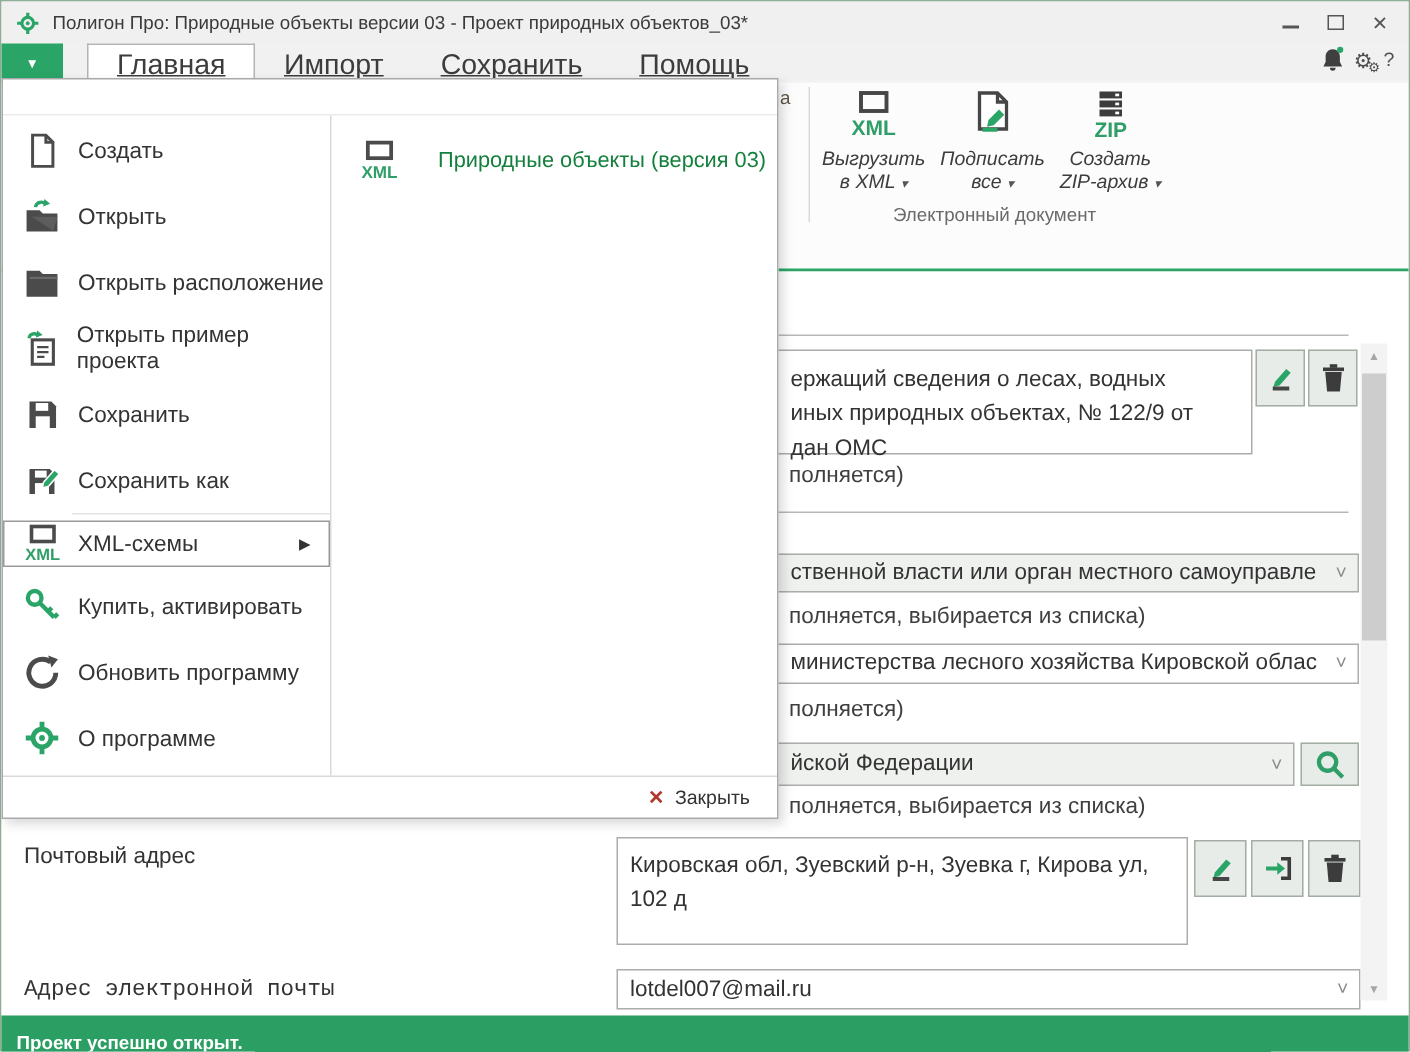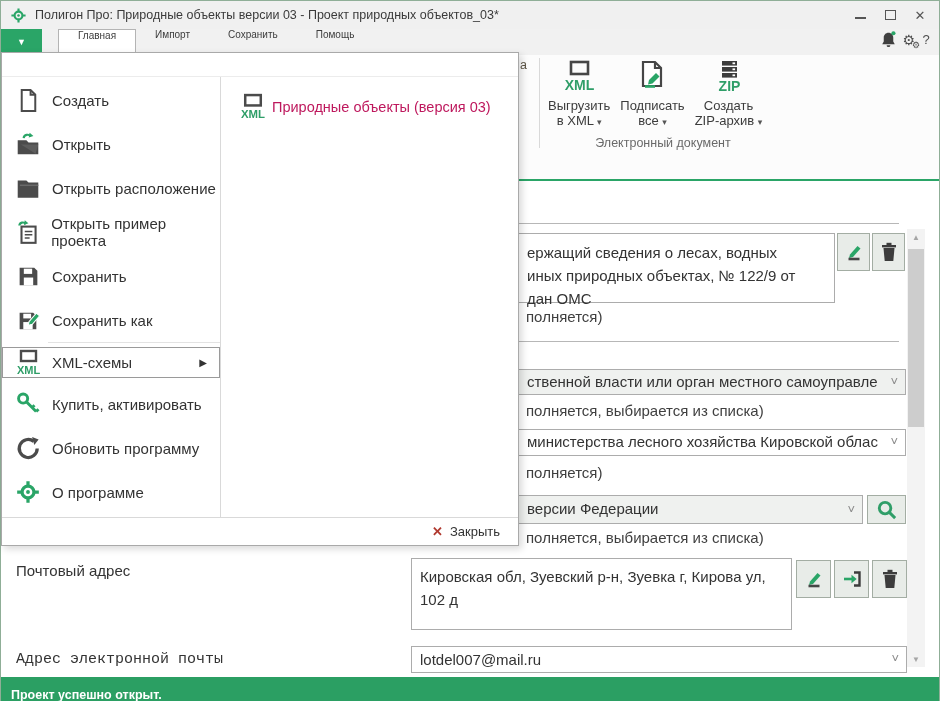--- a/index.html
+++ b/index.html
@@ -16,36 +16,36 @@
   .win-controls { position:absolute; right:4px; top:0; height:28px; display:flex; align-items:center; }
   .win-btn { width:30px; height:24px; display:flex; align-items:center; justify-content:center;
     color:#555; font-size:13px; cursor:default; }
   .max-box { width:11px; height:10px; border:1.5px solid #555; }
   .min-line { width:11px; height:0; border-top:2px solid #555; margin-top:6px; }
 
   
   .tabrow { position:absolute; left:0; top:28px; width:100%; height:26px; background:#f1f1f1; display:flex; }
   .file-btn { width:41px; height:26px; background:#2aa567; color:#fff; display:flex;
     align-items:center; justify-content:center; font-size:9px; }
-  .tab { height:26px; display:flex; align-items:flex-start; padding:0 19px; font-size:10px; color:#3c3c3c; }
+  .tab { height:26px; display:flex; align-items:flex-end; padding:0 19px; font-size:19px; color:#3c3c3c;text-decoration:underline; }
   .tab.active { background:#fff; border:1px solid #b4b4b4; border-bottom:none; margin-left:2px; }
   .tab-icons { position:absolute; right:6px; top:29px; display:flex; align-items:center; gap:4px; }
   .gear-glyph { font-size:14px; color:#4f4f4f; position:relative; }
   .gear-glyph .small { position:absolute; font-size:9px; right:-5px; bottom:-2px; }
   .help-glyph { font-size:13px; color:#4f4f4f; width:14px; text-align:center; }
 
   
   .ribbon { position:absolute; left:0; top:54px; width:100%; height:126px; background:#fcfcfc;
     border-bottom:2px solid #2aa567; }
   .ribbon-frag { position:absolute; left:519px; top:3px; font-size:12.5px; color:#5e5646; }
   .ribbon-sep { position:absolute; left:538px; top:3px; height:90px; border-left:1px solid #d9d9d9; }
   .ribbon-group { position:absolute; left:542px; top:2px; width:240px; }
   .ribbon-btns { display:flex; }
   .ribbon-btn { display:flex; flex-direction:column; align-items:center; padding:3px 5px 0 5px; }
-  .ribbon-btn .rlabel { font-size:13px; color:#3c3c3c; line-height:15px; text-align:center; margin-top:4px; }
+  .ribbon-btn .rlabel { font-size:13px; color:#3c3c3c; line-height:15px; text-align:center; margin-top:4px;font-style:italic; }
   .rcaret { font-size:9px; color:#555; }
   .group-caption { text-align:center; font-size:12.5px; color:#6a6a6a; margin-top:6px; }
 
   
   .form-panel { position:absolute; left:0; top:180px; width:100%; height:496px; background:#fff; }
   .hline { position:absolute; border-top:1px solid #b7b7b7; }
   .f-label { position:absolute; left:15px; font-size:15px; color:#333; }
   .f-hint { position:absolute; font-size:15px; color:#3f3f3f; }
   .textarea { position:absolute; background:#fff; border:1px solid #acacac; font-size:15px; line-height:23px; }
   .dropdown { position:absolute; border:1px solid #acacac; font-size:15px; display:flex; align-items:center; }
@@ -76,21 +76,21 @@
   .menu-item { height:44px; display:flex; align-items:center; }
   .menu-item .mi-icon { width:28px; margin-left:12px; display:flex; justify-content:center; }
   .menu-item .mi-label { margin-left:10px; font-size:15px; color:#333; }
   .menu-divider { border-top:1px solid #e3e3e3; margin-left:46px; }
   .menu-item.selected { height:31px; border:1px solid #9a9a9a; margin:4px 0; position:relative; }
   .menu-item.selected .mi-icon { margin-left:11px; }
   .mi-arrow { position:absolute; right:12px; font-size:10px; color:#333; }
   .menu-right { flex:1; padding-top:9px; }
   .submenu-item { height:42px; display:flex; align-items:center; }
   .submenu-item .mi-icon { width:30px; margin-left:17px; display:flex; justify-content:center; }
-  .submenu-item .mi-label { margin-left:4px; font-size:14.5px; color:#be185d; }
+  .submenu-item .mi-label { margin-left:24px; font-size:14.5px; color:#15803d; }
   .menu-bottom { height:28px; border-top:1px solid #d9d9d9; display:flex; align-items:center;
     justify-content:flex-end; padding-right:12px; }
   .close-btn { display:flex; align-items:center; gap:7px; font-size:13px; color:#333; padding:3px 6px; }
   .close-x { color:#b0392f; font-weight:bold; font-size:13px; }
 </style>
 </head>
 <body>
 
 <div class="window">
 
@@ -214,21 +214,21 @@
     </div>
     <div class="f-hint" style="left:525px; top:221px;">полняется, выбирается из списка)</div>
 
     <div class="dropdown white" style="left:410px; top:248px; width:495px; height:27px;">
       <span class="dd-text">министерства лесного хозяйства Кировской облас</span>
       <span class="dd-caret">˅</span>
     </div>
     <div class="f-hint" style="left:525px; top:283px;">полняется)</div>
 
     <div class="dropdown gray" style="left:410px; top:314px; width:452px; height:29px;">
-      <span class="dd-text" style="top:4px;">версии Федерации</span>
+      <span class="dd-text" style="top:4px;">йской Федерации</span>
       <span class="dd-caret" style="top:6px;">˅</span>
     </div>
     <div class="icon-btn" style="left:866px; top:314px; width:39px; height:29px;">
       <svg width="23" height="23" viewBox="0 0 24 24">
         <circle cx="10.5" cy="10.5" r="6" fill="none" stroke="#2f9e68" stroke-width="3"></circle>
         <path d="M15 15l6 6" stroke="#2f9e68" stroke-width="3"></path>
       </svg>
     </div>
     <div class="f-hint" style="left:525px; top:348px;">полняется, выбирается из списка)</div>
 

